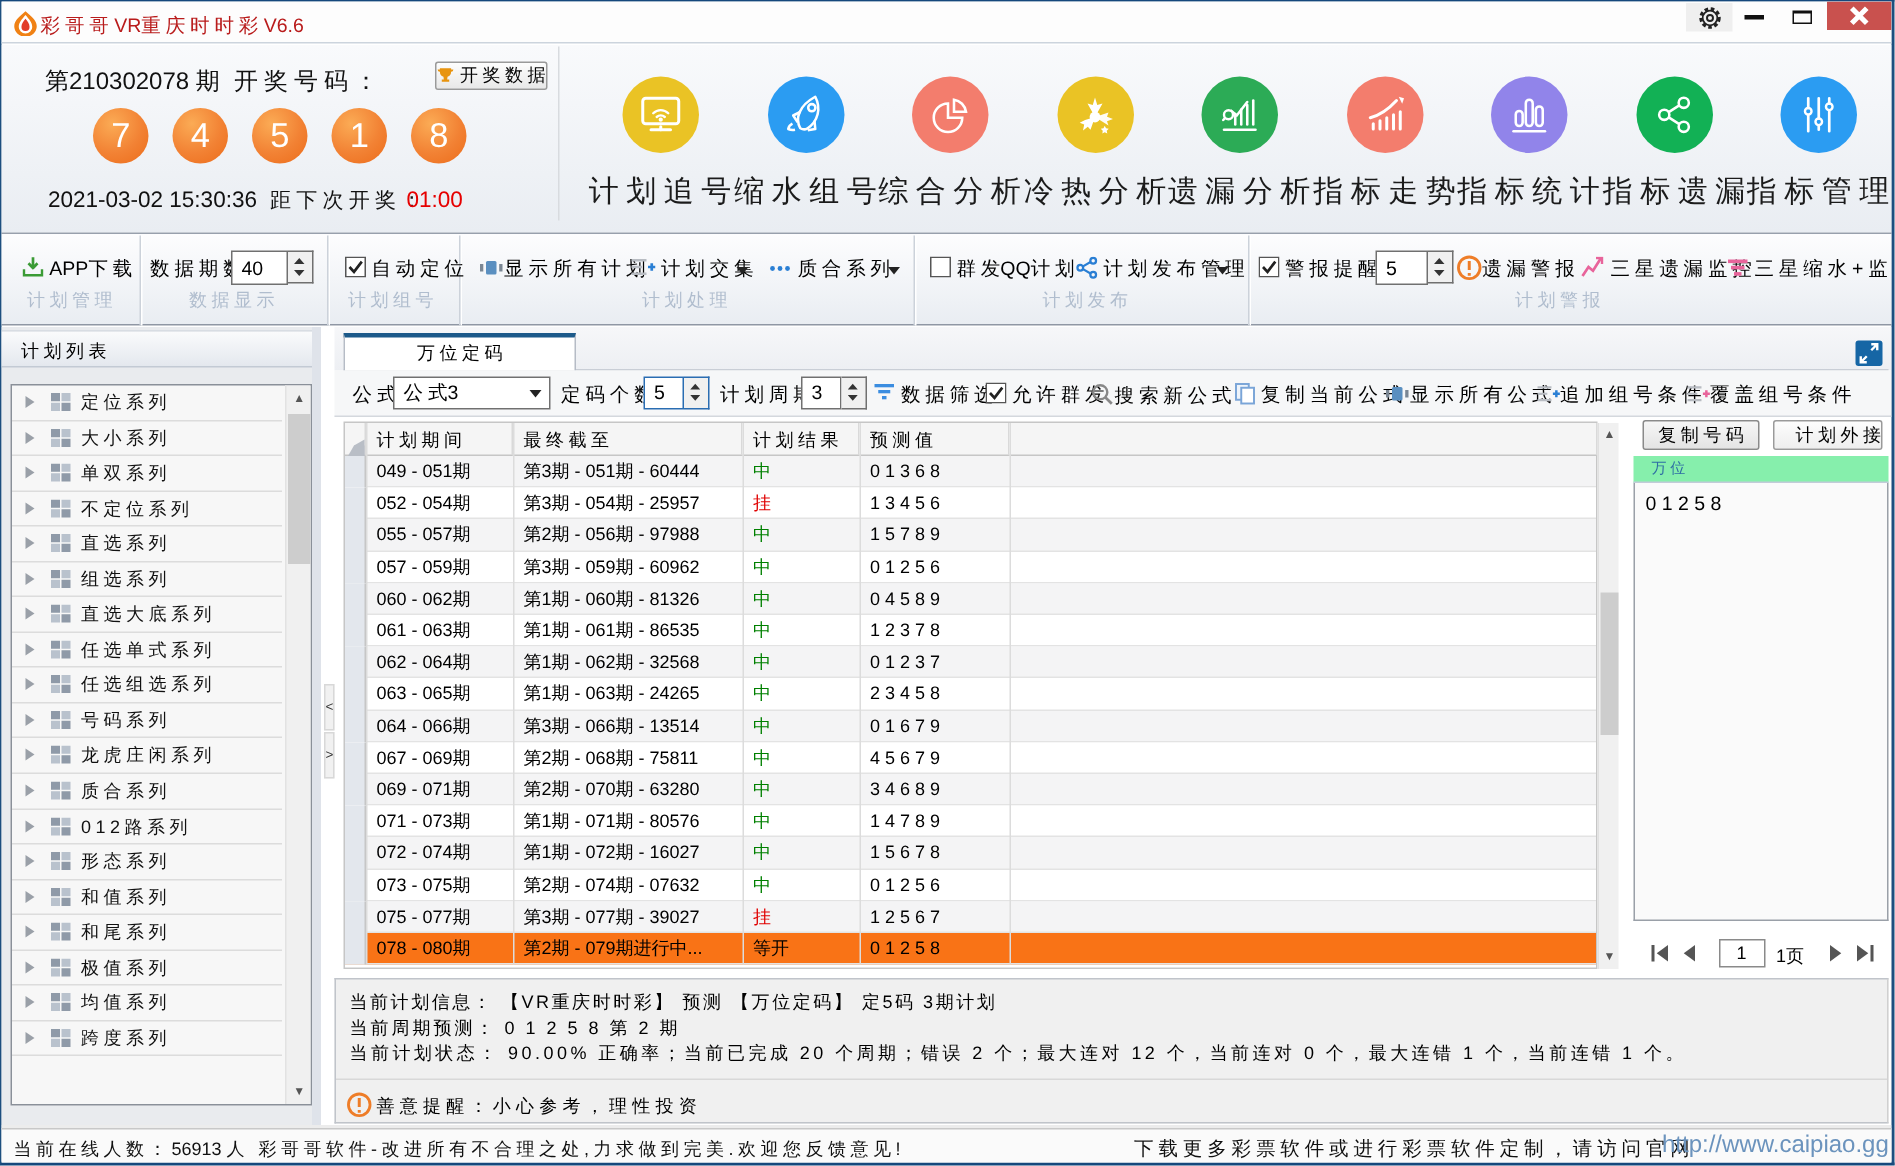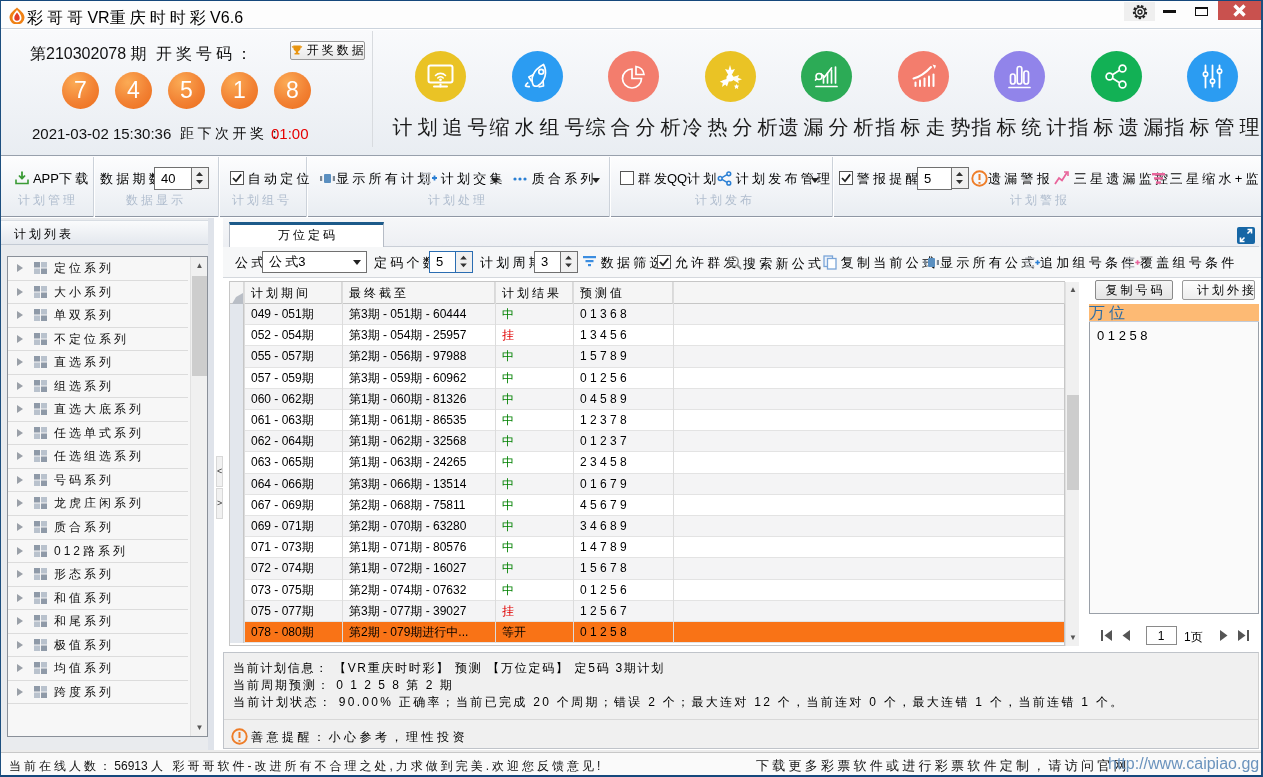--- a/index.html
+++ b/index.html
@@ -1,21 +1,21 @@
 <!DOCTYPE html>
 <html><head><meta charset="utf-8">
 <style>
 *{margin:0;padding:0;box-sizing:border-box}
 html,body{width:1263px;height:777px;overflow:hidden}
 body{font-family:"Liberation Sans",sans-serif;font-size:12px;color:#000;position:relative;background:#fff;border-left:1px solid #1d4f7f;border-right:2px solid #1d4f7f;border-top:1px solid #15487c;border-bottom:2px solid #15487c}
 .abs{position:absolute}
 .cjk{letter-spacing:.25em;margin-right:-.25em}
 
 #titlebar{left:0;top:0;width:1260px;height:28px;background:#fdfdfd;border-bottom:1px solid #ccd4dd}
-#title-text{left:26px;top:7px;font-size:16px;color:#000000}
+#title-text{left:26px;top:7px;font-size:13px;color:#b91c1c}
 #btn-gear{left:1123px;top:1px;width:31px;height:19px;background:#efefef;text-align:center}
 #btn-min{left:1162px;top:9px;width:13px;height:3px;background:#111}
 #btn-max{left:1194px;top:6px;width:13px;height:9px;border:1px solid #111;border-top:2px solid #111}
 #btn-close{left:1217px;top:0px;width:43px;height:19px;background:#c9514e}
 
 #header{left:0;top:29px;width:1260px;height:125px;background:linear-gradient(#f9fafc,#e9edf2)}
 #hdr-sep{left:371px;top:30px;width:1px;height:116px;background:#d8dbdf}
 .ball{position:absolute;top:71px;width:37px;height:37px;border-radius:50%;background:radial-gradient(circle at 35% 28%,#fbab55 0%,#f28234 55%,#ec6c1a 100%);color:#fff;font-size:23px;text-align:center;line-height:36px}
 .icon-item{position:absolute;top:50px;width:96px;text-align:center}
 .icon-circle{width:51px;height:51px;border-radius:50%;margin:0 auto}
@@ -649,21 +649,21 @@
   </div>
 <div class="abs" id="vscroll">
     <div style="position:absolute;top:0;width:14px;height:16px;text-align:center;line-height:16px;color:#555;font-size:8px">▲</div>
     <div style="position:absolute;top:113px;left:1px;width:12px;height:95px;background:#cdcdcd"></div>
     <div style="position:absolute;bottom:0;width:14px;height:16px;text-align:center;line-height:16px;color:#555;font-size:8px">▼</div>
   </div>
 
 <div class="abs" id="rightpanel">
     <div style="position:absolute;left:9px;top:2px;width:78px;height:20px;background:linear-gradient(#f6f6f6,#e4e4e4);border:1px solid #8a8a8a;border-radius:2px;text-align:center;line-height:18px;font-size:12px"><span class="cjk">复制号码</span></div>
     <div style="position:absolute;left:96px;top:2px;width:73px;height:20px;background:linear-gradient(#fdfdfd,#eee);border:1px solid #9a9a9a;border-radius:2px;text-align:right;line-height:18px;font-size:12px"><span class="cjk">计划外接</span></div>
-    <div style="position:absolute;left:3px;top:26px;width:170px;height:18px;background:#fdba74;border-bottom:1px solid #c2cbd8;font-size:16px;color:#2e6da4;line-height:18px;padding-left:0"><span class="cjk">万位</span></div>
+    <div style="position:absolute;left:3px;top:26px;width:170px;height:18px;background:#86efac;border-bottom:1px solid #c2cbd8;font-size:10px;color:#2e6da4;line-height:18px;padding-left:12px"><span class="cjk">万位</span></div>
     <div style="position:absolute;left:3px;top:44px;width:170px;height:292px;background:#fafafa;border:1px solid #9aa0a8;border-top:none;font-size:13px;padding:6px 0 0 7px">0 1 2 5 8</div>
     <div style="position:absolute;left:10px;top:348px;width:165px;height:22px"><svg width="165" height="20" viewBox="0 0 165 20">
         <g fill="#555">
           <rect x="5" y="4" width="2" height="11"></rect>
           <path d="M16 4 L8.5 9.5 L16 15 Z"></path>
           <path d="M34 4 L26.5 9.5 L34 15 Z"></path>
         </g>
         <rect x="50.5" y="0.5" width="30" height="18" fill="#fff" stroke="#8a8a8a"></rect>
         <text x="65" y="13.5" text-anchor="middle" font-size="12" fill="#000" font-family="Liberation Sans">1</text>
         <g fill="#555">

